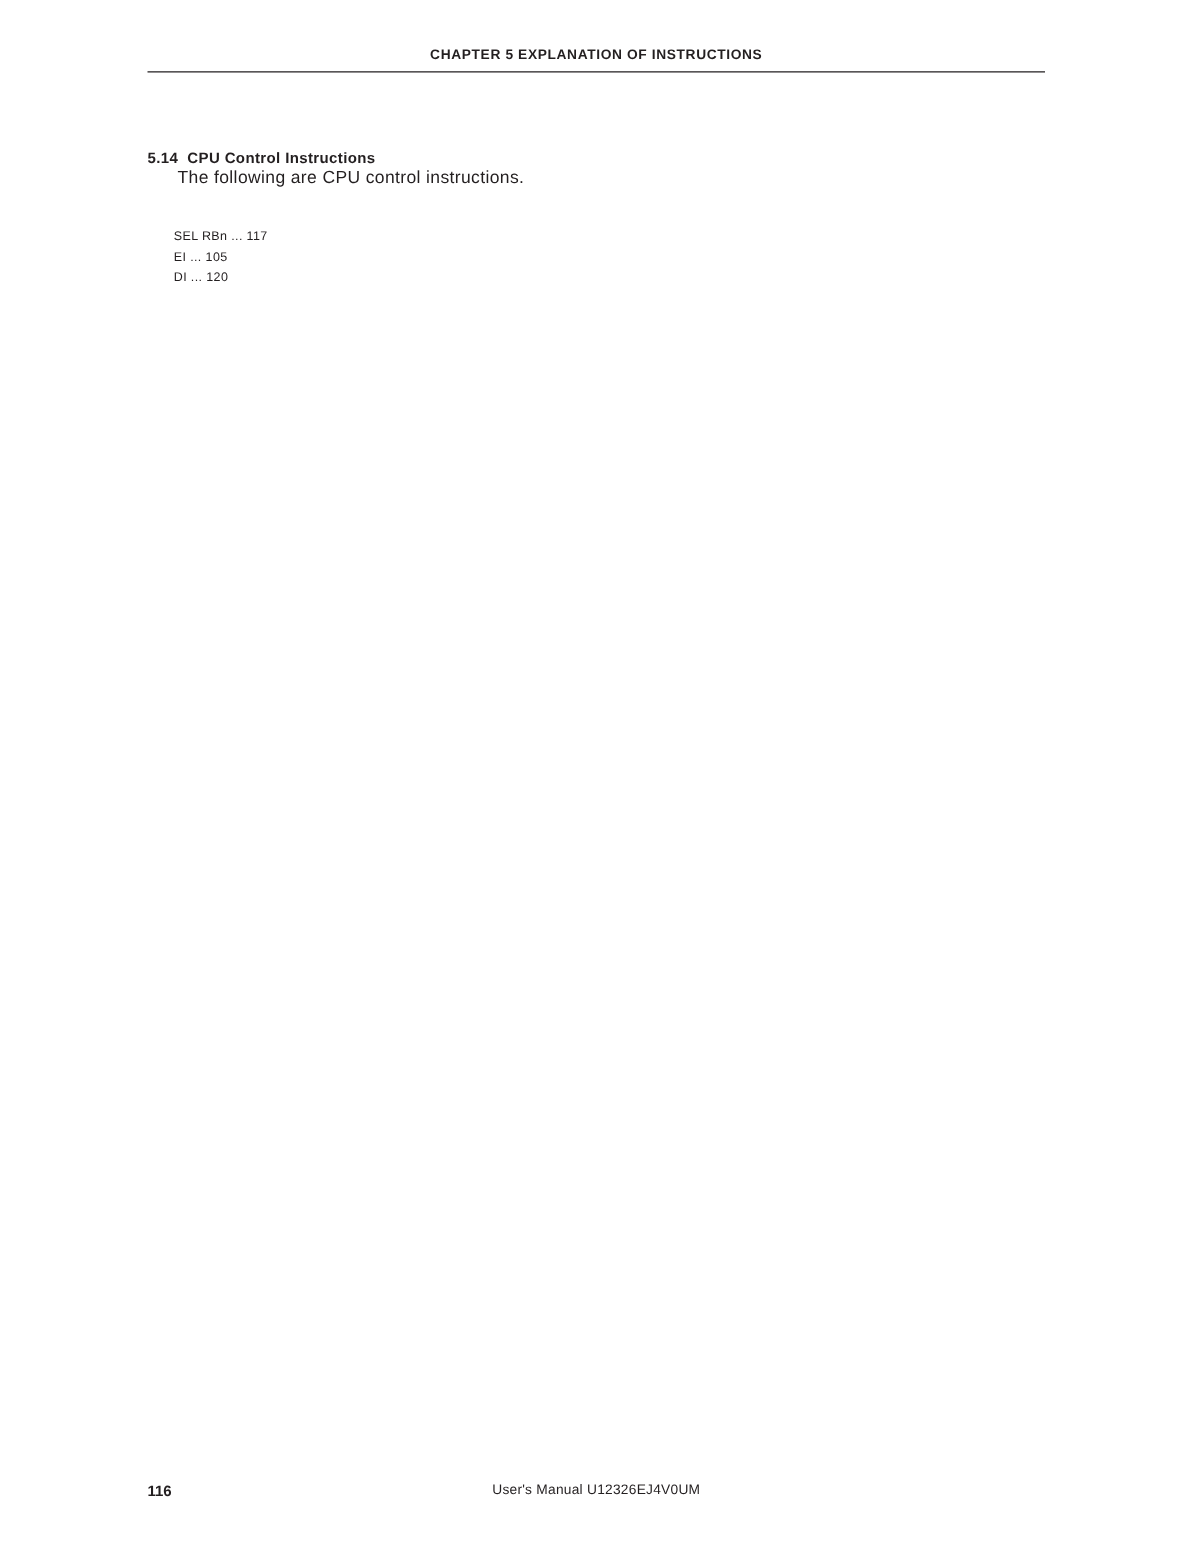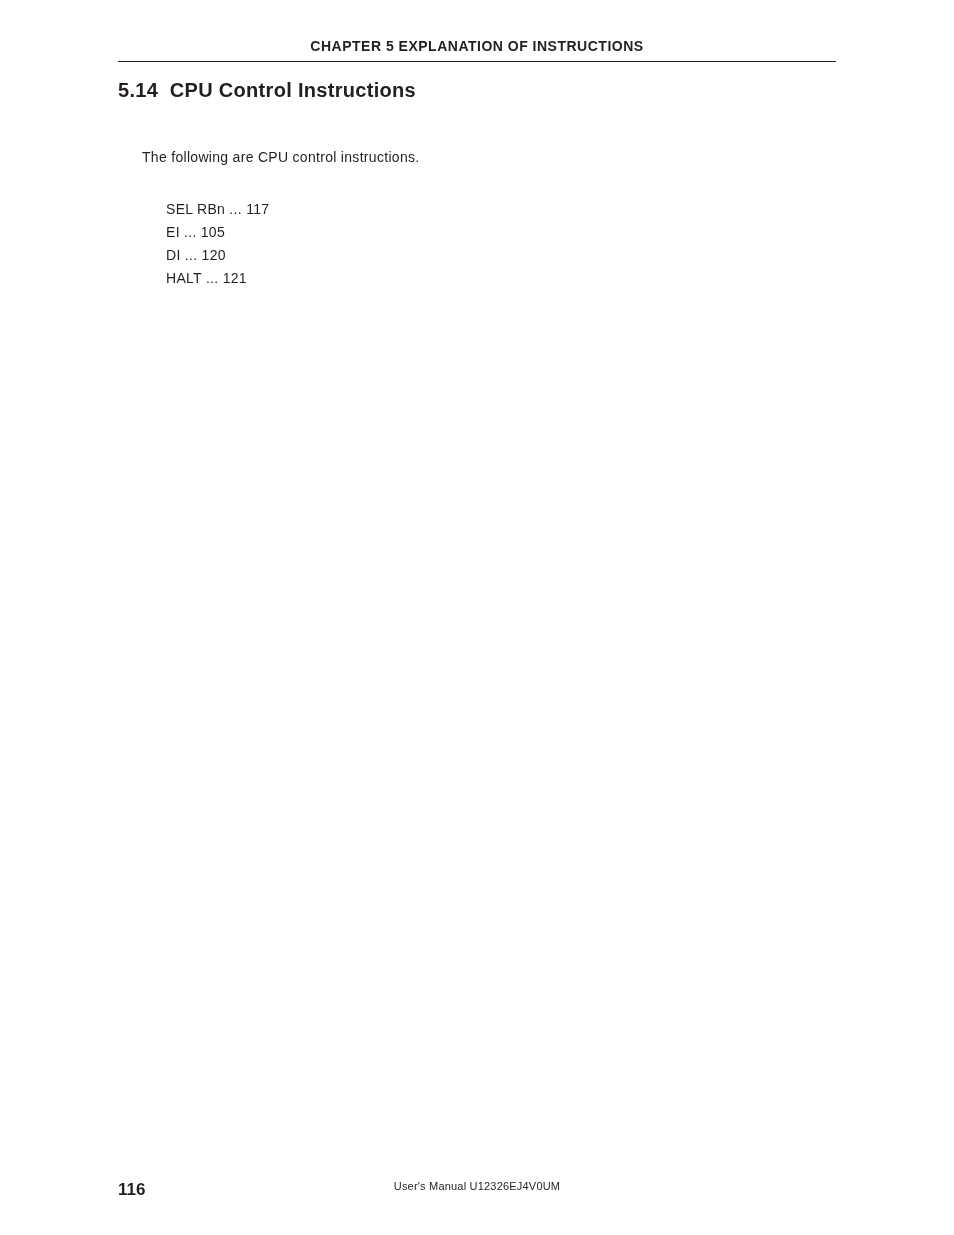--- a/index.html
+++ b/index.html
@@ -13,58 +13,57 @@
       background: #ffffff;
       font-family: Arial, Helvetica, sans-serif;
       position: relative;
       color: #231f20;
     }
     .page-container {
       padding: 38px 118px 0 118px;
     }
     .chapter-header {
       text-align: center;
-      font-size: 14px;
+      font-size: 11px;
       font-weight: bold;
       letter-spacing: 0.5px;
       padding-bottom: 7px;
       border-bottom: 1.5px solid #231f20;
     }
     .section-heading {
-      font-size: 20px;
+      font-size: 12px;
       font-weight: bold;
-      margin-top: 17px;
+      margin-top: 61px;
       letter-spacing: 0.3px;
     }
     .intro-text {
       font-size: 14px;
-      margin-top: 47px;
       margin-left: 24px;
       letter-spacing: 0.3px;
     }
     .instruction-list {
       margin-top: 33px;
-      margin-left: 48px;
-      font-size: 14px;
+      margin-left: 21px;
+      font-size: 10px;
       line-height: 1.65;
       letter-spacing: 0.3px;
     }
     .instruction-item {
       display: block;
     }
     .footer {
       position: absolute;
       bottom: 35px;
       left: 118px;
       right: 118px;
       display: flex;
       align-items: baseline;
     }
     .page-number {
-      font-size: 17px;
+      font-size: 12px;
       font-weight: bold;
     }
     .footer-text {
       font-size: 11px;
       position: absolute;
       left: 50%;
       transform: translateX(-50%);
       letter-spacing: 0.2px;
       text-align: right;
     }
@@ -86,22 +85,19 @@
   <div class="instruction-list">
     <span class="instruction-item">
       <span>SEL RBn</span> ... <span>117</span>
     </span>
     <span class="instruction-item">
       <span>EI</span> ... <span>105</span>
     </span>
     <span class="instruction-item">
       <span>DI</span> ... <span>120</span>
     </span>
-    <span class="instruction-item">
-      <span>HALT</span> ... <span>121</span>
-    </span>
   </div>
 </div>
 
 <div class="footer">
   <span class="page-number">116</span>
   <span class="footer-text">User's Manual  U12326EJ4V0UM</span>
 </div>
 
 </body></html>

